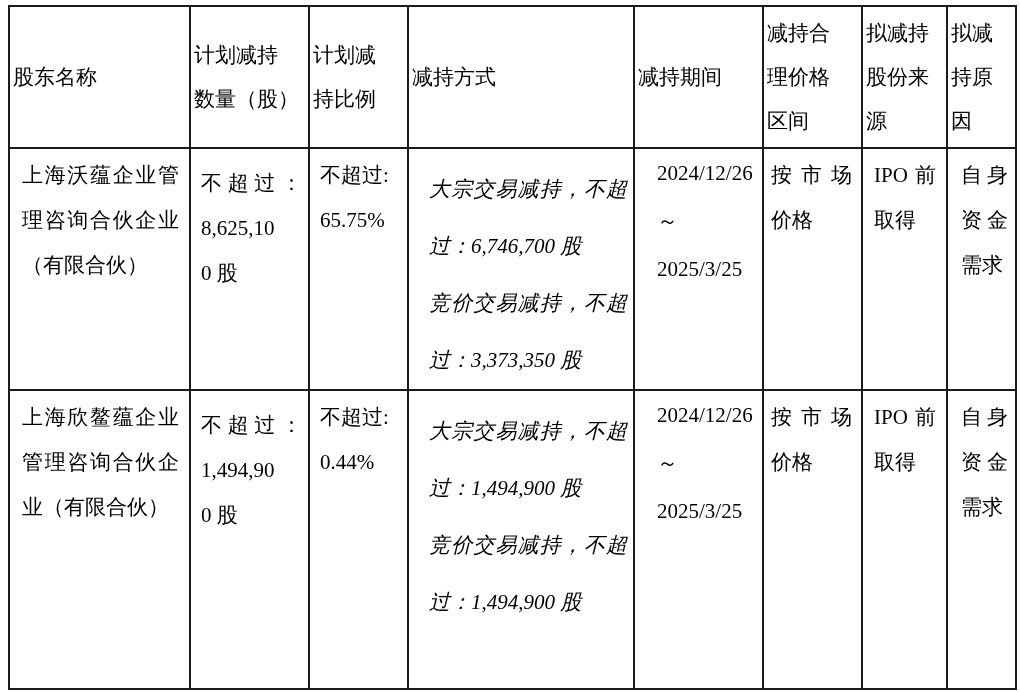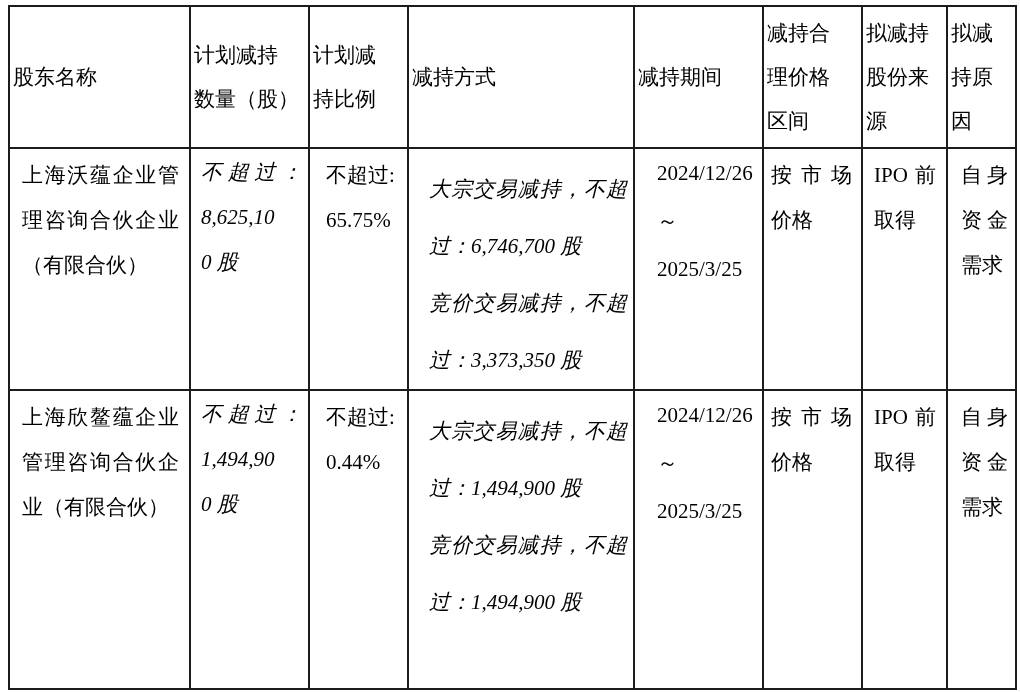--- a/index.html
+++ b/index.html
@@ -26,22 +26,22 @@
   }
   .tbl th { vertical-align: middle; padding: 0 3px; }
   .tbl td { vertical-align: top; }
   .hrow { height: 142px; }
   .r1 { height: 240px; }
   .r2 { height: 299px; }
   .hl { line-height: 44px; text-align: left; white-space: nowrap; }
   .ln { line-height: 45px; text-align: left; white-space: nowrap; }
   .j  { text-align: justify; text-align-last: justify; white-space: normal; }
   .c-name   { padding: 4px 10px 0 12px; }
-  .c-qty    { padding: 1px 6px 0 10px; font-style: italic; }
-  .c-ratio  { padding: 4px 5px 0 16px; }
+  .c-qty    { padding: 12px 6px 0 10px; }
+  .c-ratio  { padding: 4px 5px 0 10px; }
   .c-method { padding: 12px 6px 0 20px; font-style: italic; }
   .c-method .ln { line-height: 57px; }
   .c-period { padding: 0 6px 0 22px; }
   .c-period .ln { line-height: 48px; }
   .c-price  { padding: 4px 9px 0 7px; }
   .c-source { padding: 4px 10px 0 11px; }
   .c-reason { padding: 4px 7px 0 13px; }
 </style>
 </head>
 <body>

